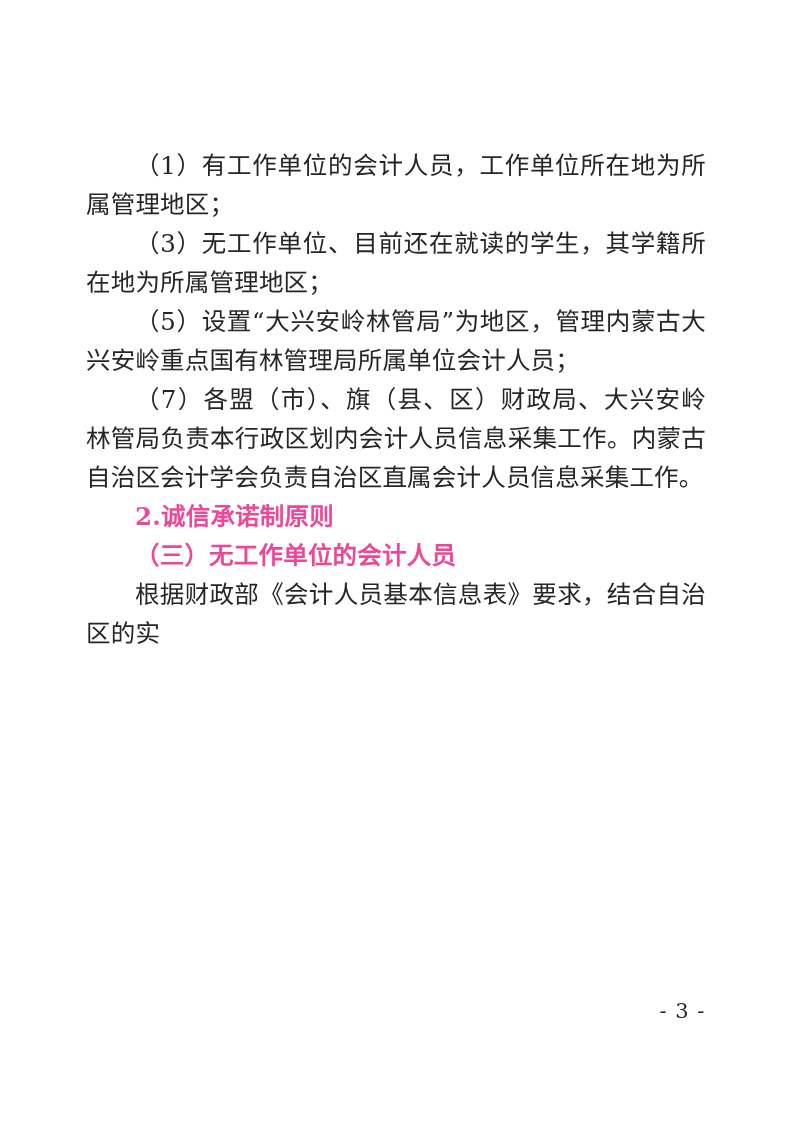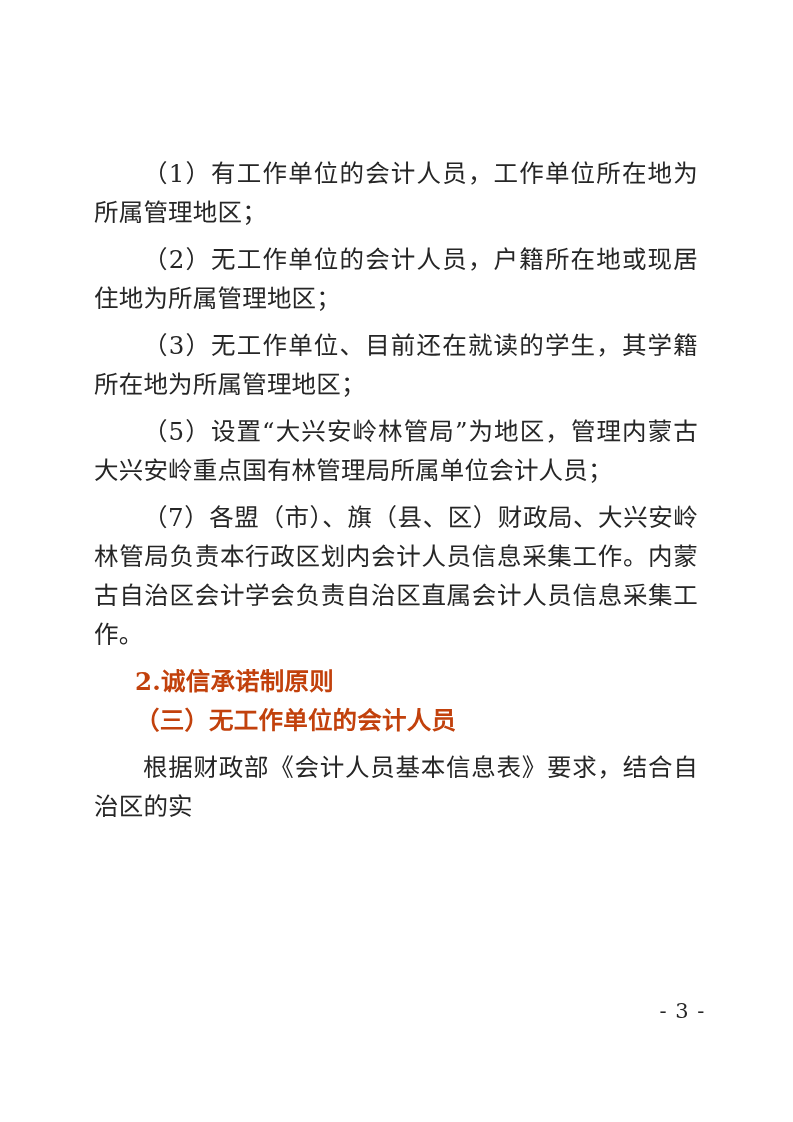--- a/index.html
+++ b/index.html
@@ -29,35 +29,35 @@
     width: 620px;
   }
 
   .para {
     font-size: 24.5px;
     line-height: 39px;
     color: #262626;
     text-align: justify;
     text-justify: inter-ideograph;
     letter-spacing: 0.2px;
-    margin: 8px;
+    margin: 0;
     text-indent: 2em;
     font-weight: 400;
     -webkit-font-smoothing: antialiased;
   }
 
   
   .para.condensed {
     letter-spacing: -0.15px;
   }
 
   .heading {
     font-size: 24.5px;
     line-height: 39px;
-    color: #c2410c;
+    color: #ec4899;
     margin: 0;
     text-indent: 2em;
     font-weight: 700;
     letter-spacing: 0.2px;
     text-align: left;
   }
 
   .page-number {
     position: absolute;
     left: 0;
@@ -79,21 +79,20 @@
 </style>
 </head>
 <body>
 
 <div class="page">
 
   <div class="textblock">
 
     <p class="para">（1）有工作单位的会计人员，工作单位所在地为所属管理地区；</p>
 
-    <p class="para">（2）无工作单位的会计人员，户籍所在地或现居住地为所属管理地区；</p>
 
     <p class="para">（3）无工作单位、目前还在就读的学生，其学籍所在地为所属管理地区；</p>
 
 
     <p class="para">（5）设置“大兴安岭林管局”为地区，管理内蒙古大兴安岭重点国有林管理局所属单位会计人员；</p>
 
     <p class="para">（7）各盟（市）、旗（县、区）财政局、大兴安岭林管局负责本行政区划内会计人员信息采集工作。内蒙古自治区会计学会负责自治区直属会计人员信息采集工作。</p>
 
     <p class="heading">2.诚信承诺制原则</p>
 

